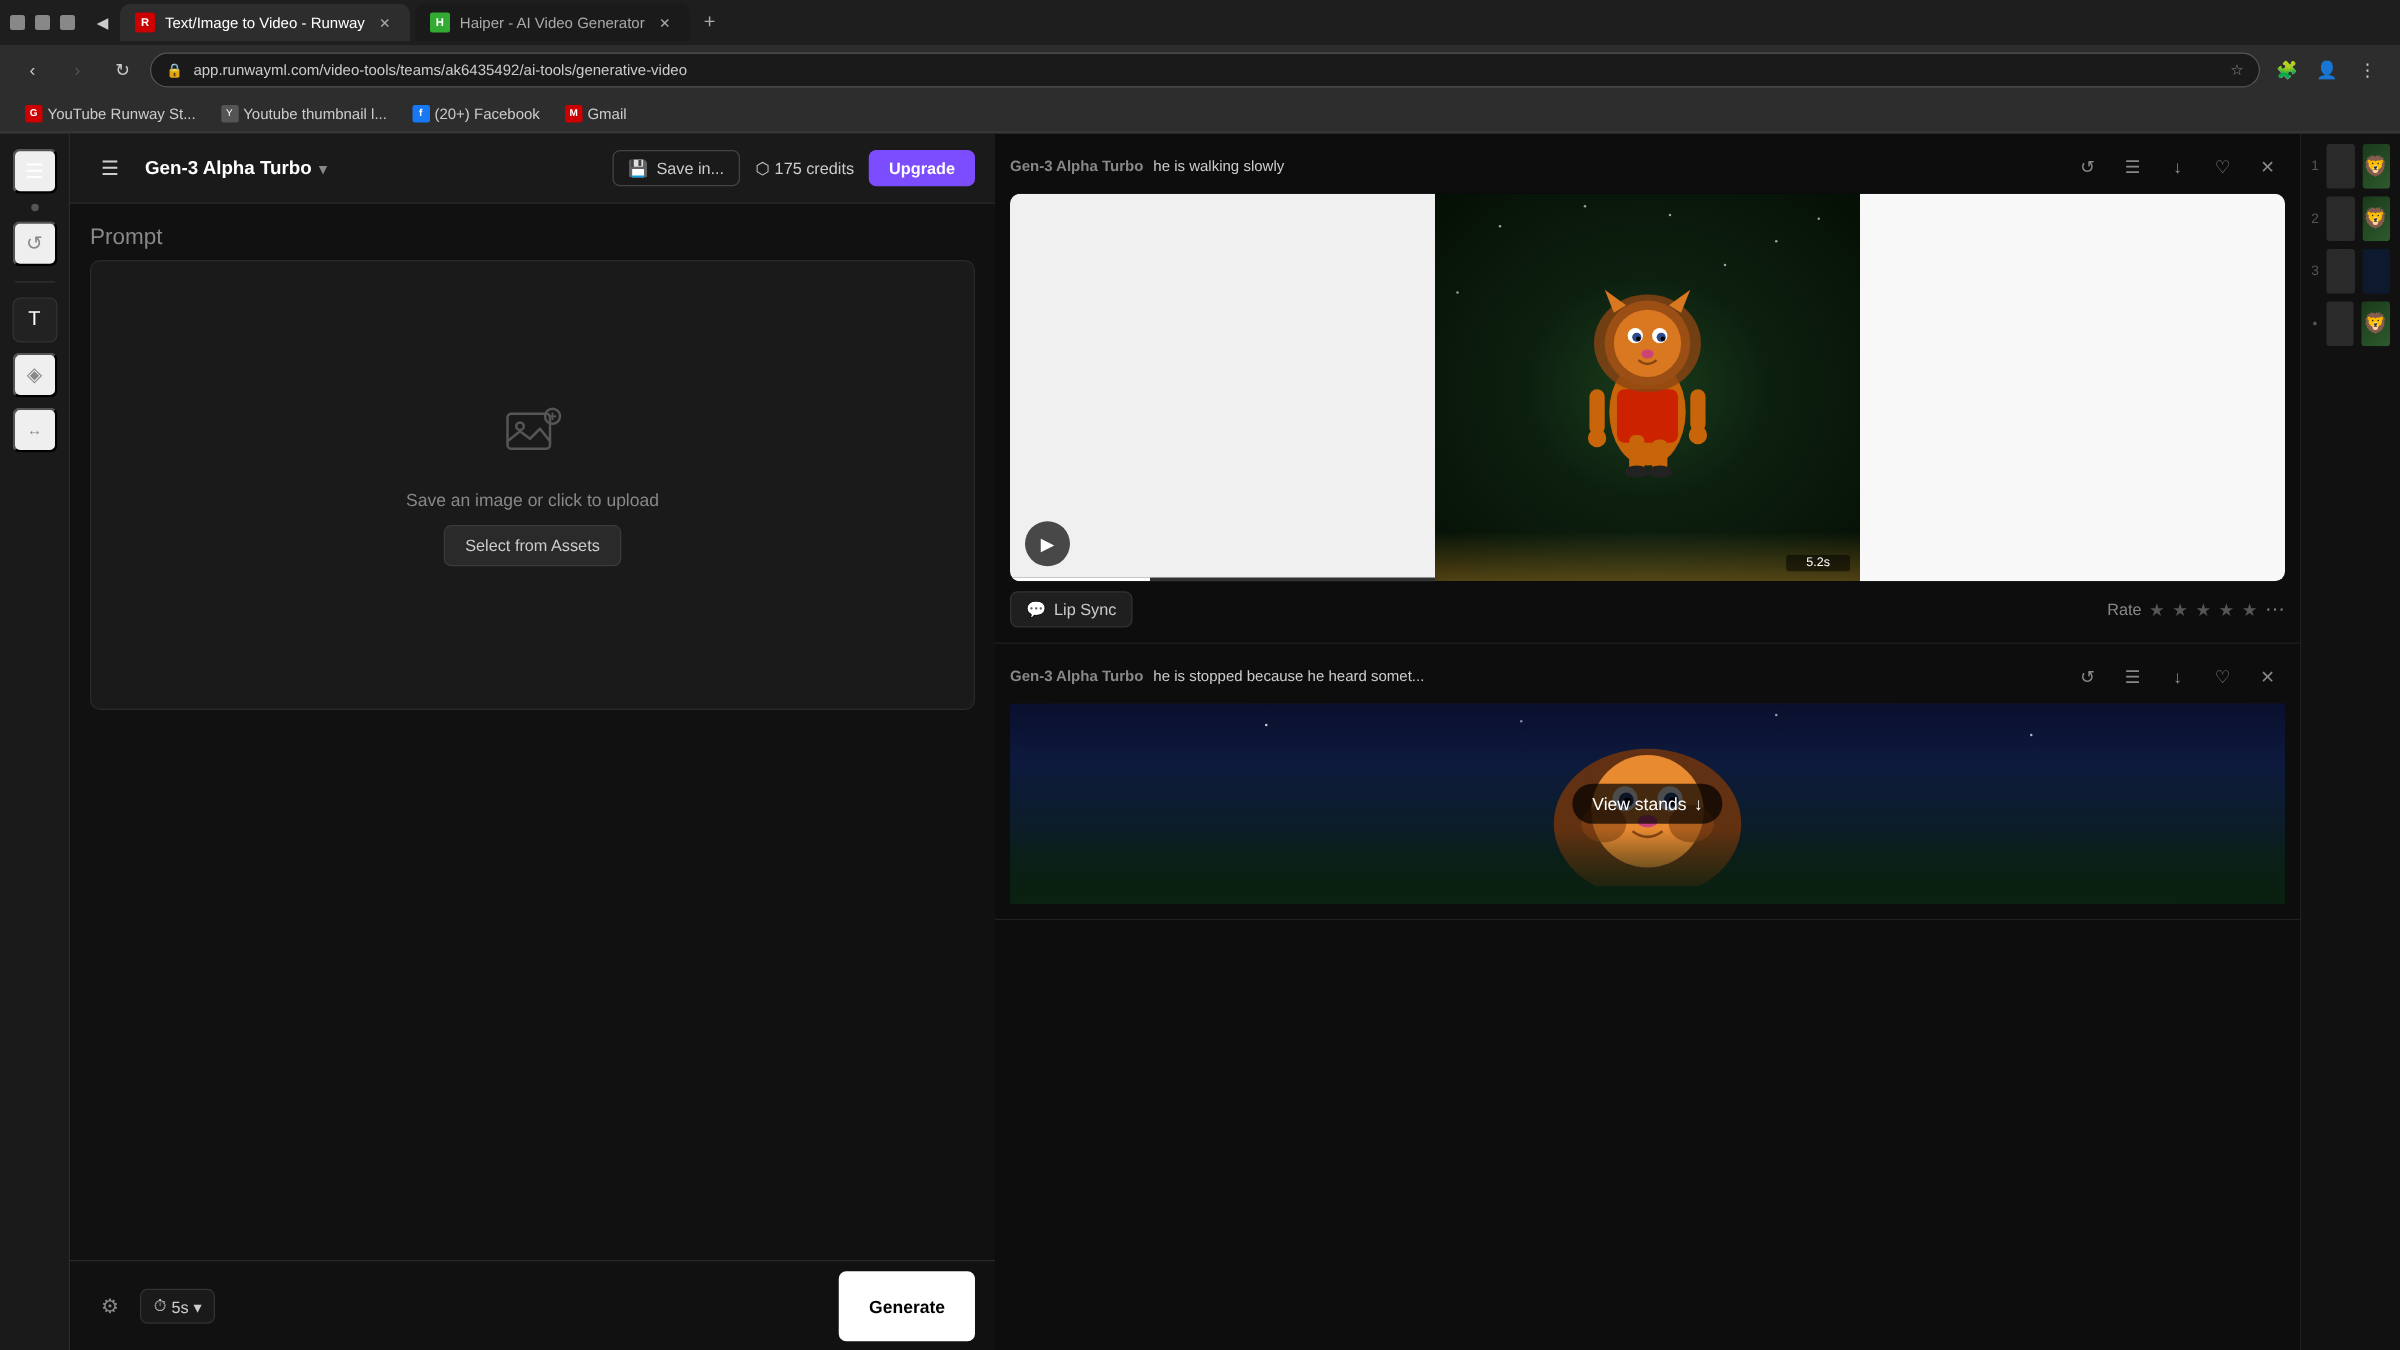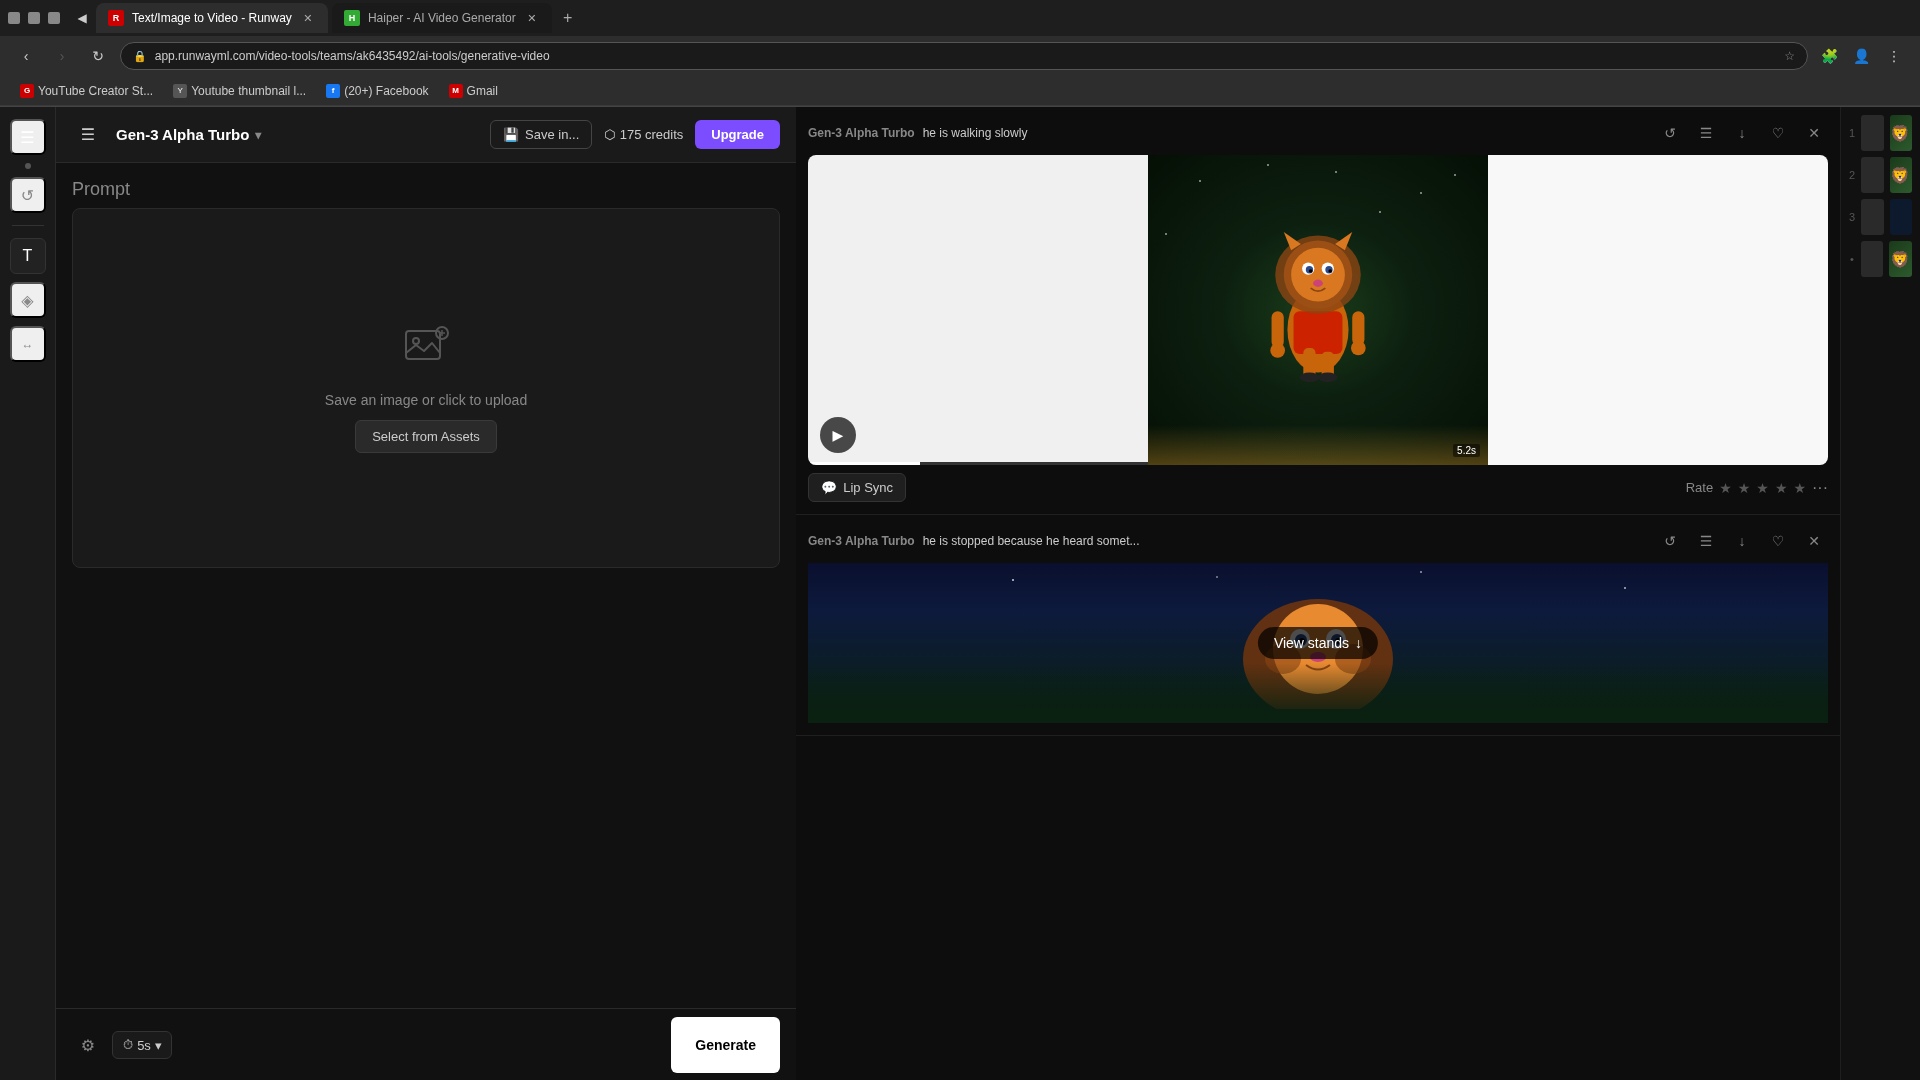--- a/index.html
+++ b/index.html
@@ -469,21 +469,21 @@
       background: #fff;
       width: 33%;
     }
     .duration-label {
       position: absolute;
       bottom: 8px;
       right: 8px;
       font-size: 10px;
       color: #fff;
       background: rgba(0,0,0,0.5);
-      padding: 1px 4px;
+      padding: 1px 16px;
       border-radius: 2px;
     }
 
     .video-card-footer {
       display: flex;
       align-items: center;
       justify-content: space-between;
       margin-top: 8px;
     }
     .lip-sync-btn {
@@ -645,21 +645,21 @@
     <div class="nav-right-icons">
       <button class="nav-icon-btn">🧩</button>
       <button class="nav-icon-btn">👤</button>
       <button class="nav-icon-btn">⋮</button>
     </div>
   </div>
 
   <div class="bookmarks-bar">
     <div class="bookmark-item">
       <div class="bookmark-favicon" style="background:#c00;color:#fff;font-size:8px;font-weight:bold;">G</div>
-      <span>YouTube Creator St...</span>
+      <span>YouTube Runway St...</span>
     </div>
     <div class="bookmark-item">
       <div class="bookmark-favicon" style="background:#555;color:#fff;font-size:8px;">Y</div>
       <span>Youtube thumbnail l...</span>
     </div>
     <div class="bookmark-item">
       <div class="bookmark-favicon" style="background:#1877f2;color:#fff;font-size:8px;font-weight:bold;">f</div>
       <span>(20+) Facebook</span>
     </div>
     <div class="bookmark-item">

